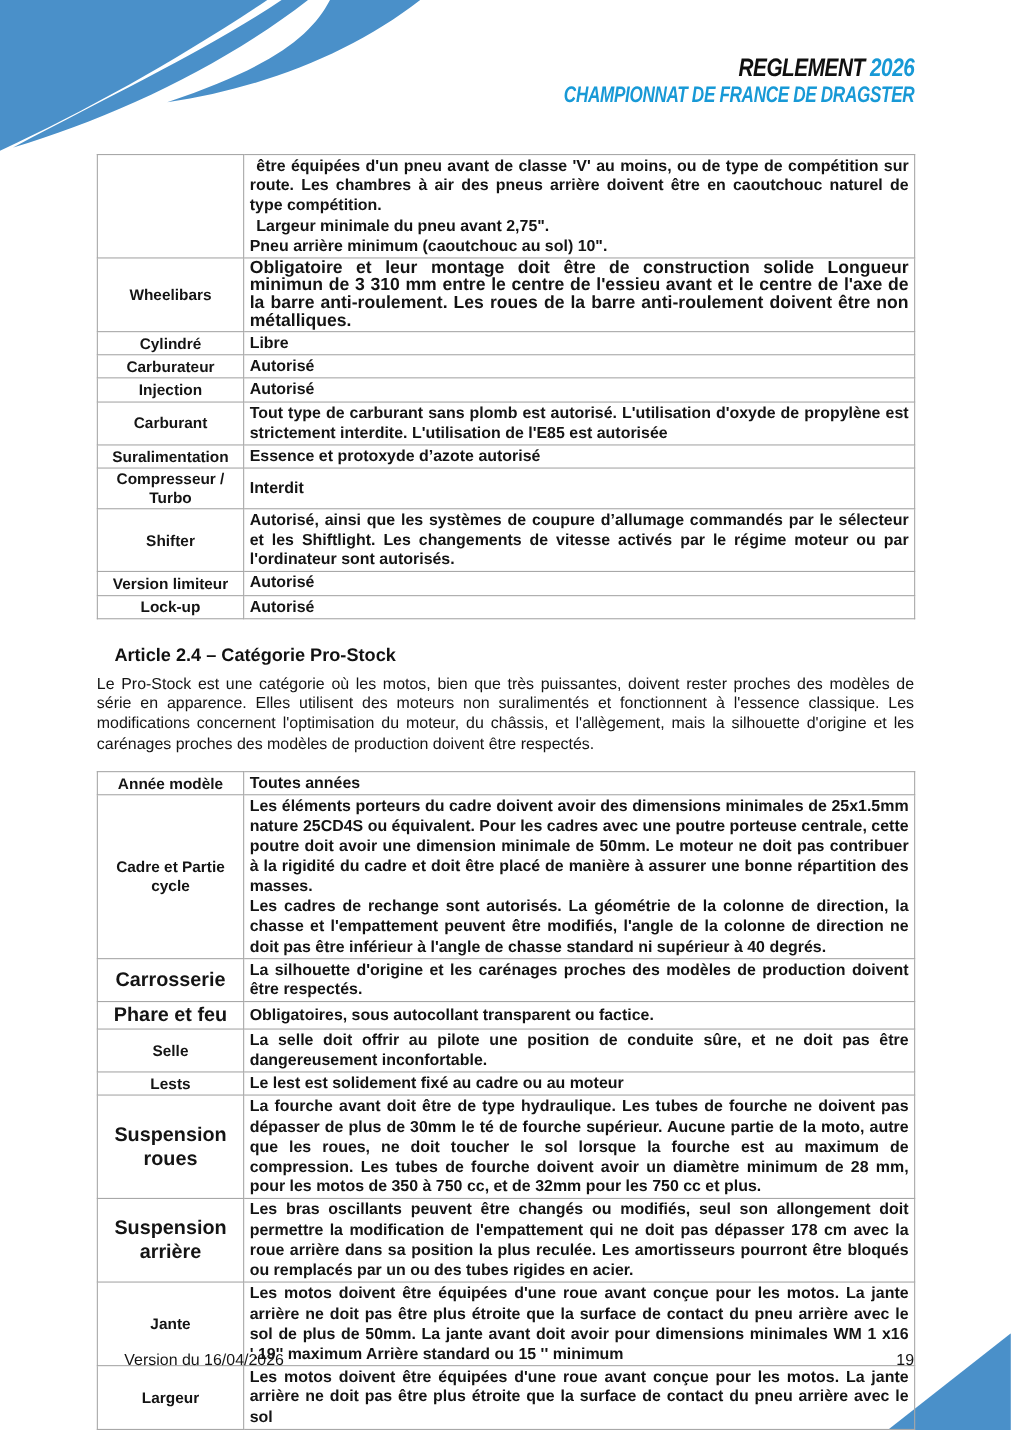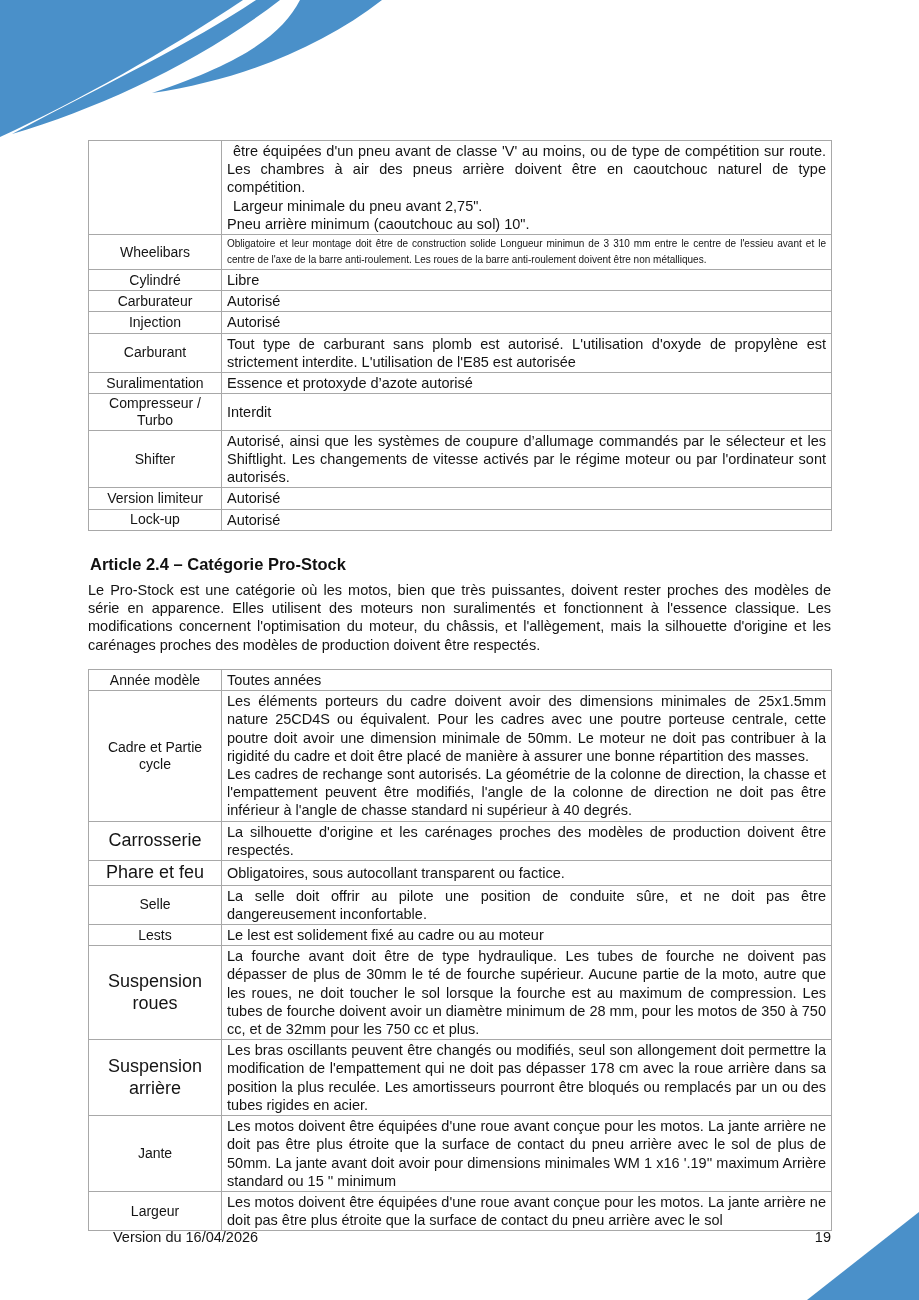--- a/index.html
+++ b/index.html
@@ -26,36 +26,37 @@
   .black-text{color:#101010;}
   
   .content{position:absolute;left:88px;top:140px;width:743px;}
   table.reg{
     width:743px;border-collapse:collapse;table-layout:fixed;
   }
   table.reg td{
     border:1px solid var(--table-border,#a8a8a8);
     vertical-align:middle;
     padding:1px 5px;
+    font-weight:bold;
   }
   td.label{
     width:133px;text-align:center;font-size:14px;line-height:1.2;
     padding:1px 3px;
   }
   td.label.small{font-size:18px;}
   td.value{
     width:598px;text-align:justify;font-size:14.5px;line-height:18.2px;
     padding:1px 7px 2px 7px;vertical-align:top;
   }
-  td.value.compact{font-size:10px;line-height:16px;}
+  td.value.compact{font-size:16px;line-height:16px;}
   td.value .para{text-align:justify;}
   td.value .para.indent{text-indent:6px;}
   .article-heading{
     font-size:16.5px;font-weight:bold;color:#111;
-    margin:24px 0 7px 2px;
+    margin:24px 0 7px 16px;
   }
   .article-body{
     font-size:14.5px;line-height:18.3px;text-align:justify;margin:0 0 15px 0;
   }
   
   .footer{
     position:absolute;left:88px;right:88px;top:1229px;
     display:flex;justify-content:space-between;align-items:baseline;
     font-size:14.5px;color:#141414;
   }
@@ -69,20 +70,27 @@
   <svg class="corner-top" width="490" height="145" viewBox="0 0 490 145" aria-hidden="true">
     <path fill="var(--swoosh-blue,#4a90c9)" d="M0 0 L243 0 C165 52 80 100 0 137 Z"></path>
     <path fill="var(--swoosh-blue,#4a90c9)" d="M256 0 L280 0 C200 62 100 108 12 134 C110 82 190 44 256 0 Z"></path>
     <path fill="var(--swoosh-blue,#4a90c9)" d="M300 0 L382 0 C320 48 240 80 152 93 C250 60 283 32 300 0 Z"></path>
   </svg>
 
   <svg class="corner-bottom" width="112" height="88" viewBox="0 0 112 88" aria-hidden="true">
     <polygon fill="var(--swoosh-blue,#4a90c9)" points="112,0 112,88 0,88"></polygon>
   </svg>
 
+  <div class="header-block">
+    <div class="header-line1">
+      <span class="black-text">REGLEMENT</span>
+      <span class="blue-text">2026</span>
+    </div>
+    <div class="header-line2 blue-text">CHAMPIONNAT DE FRANCE DE DRAGSTER</div>
+  </div>
 
   <div class="content">
 
     <table class="reg">
       <colgroup>
           <col style="width:133px">
           <col style="width:610px">
         </colgroup>
       <tbody id="table1-body">
           <tr>

